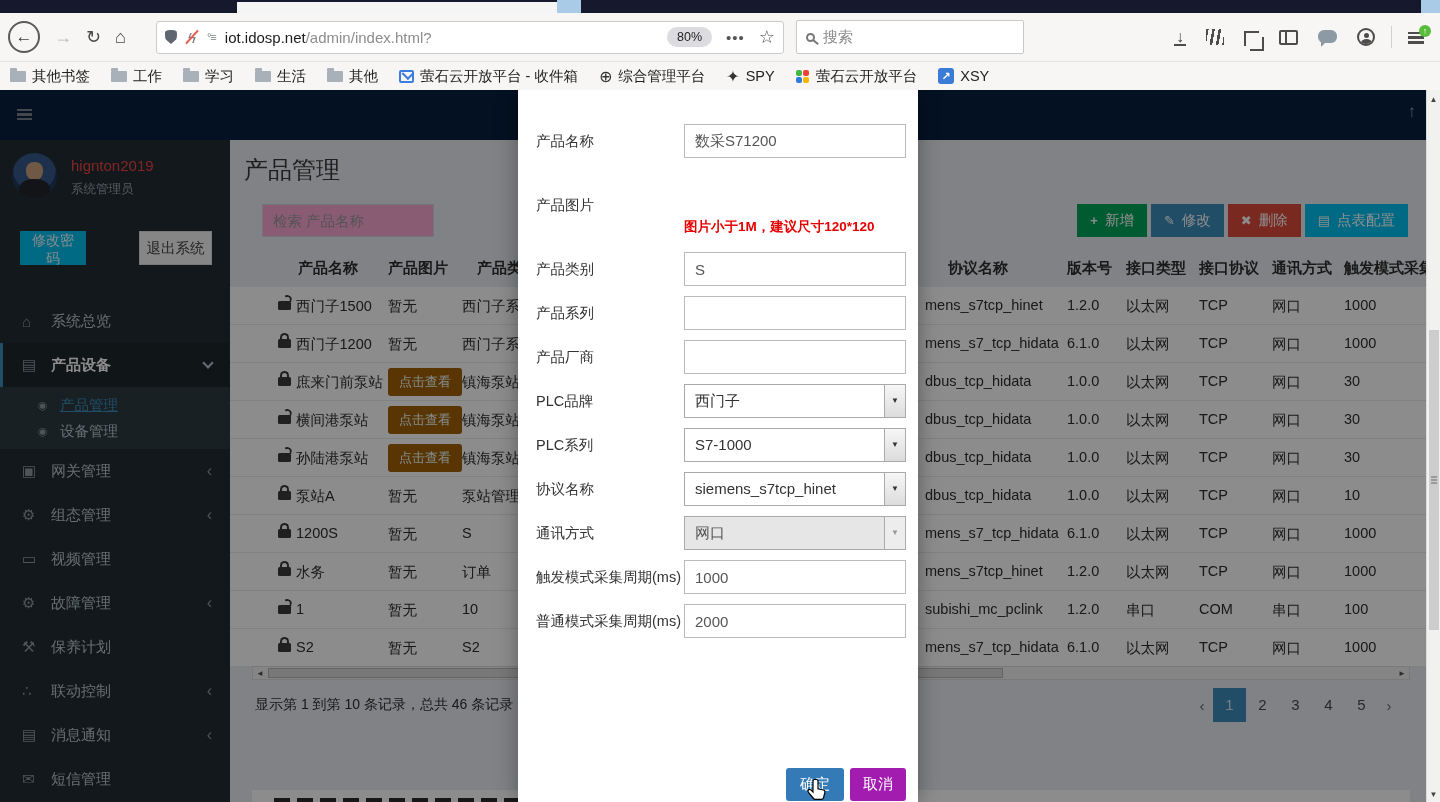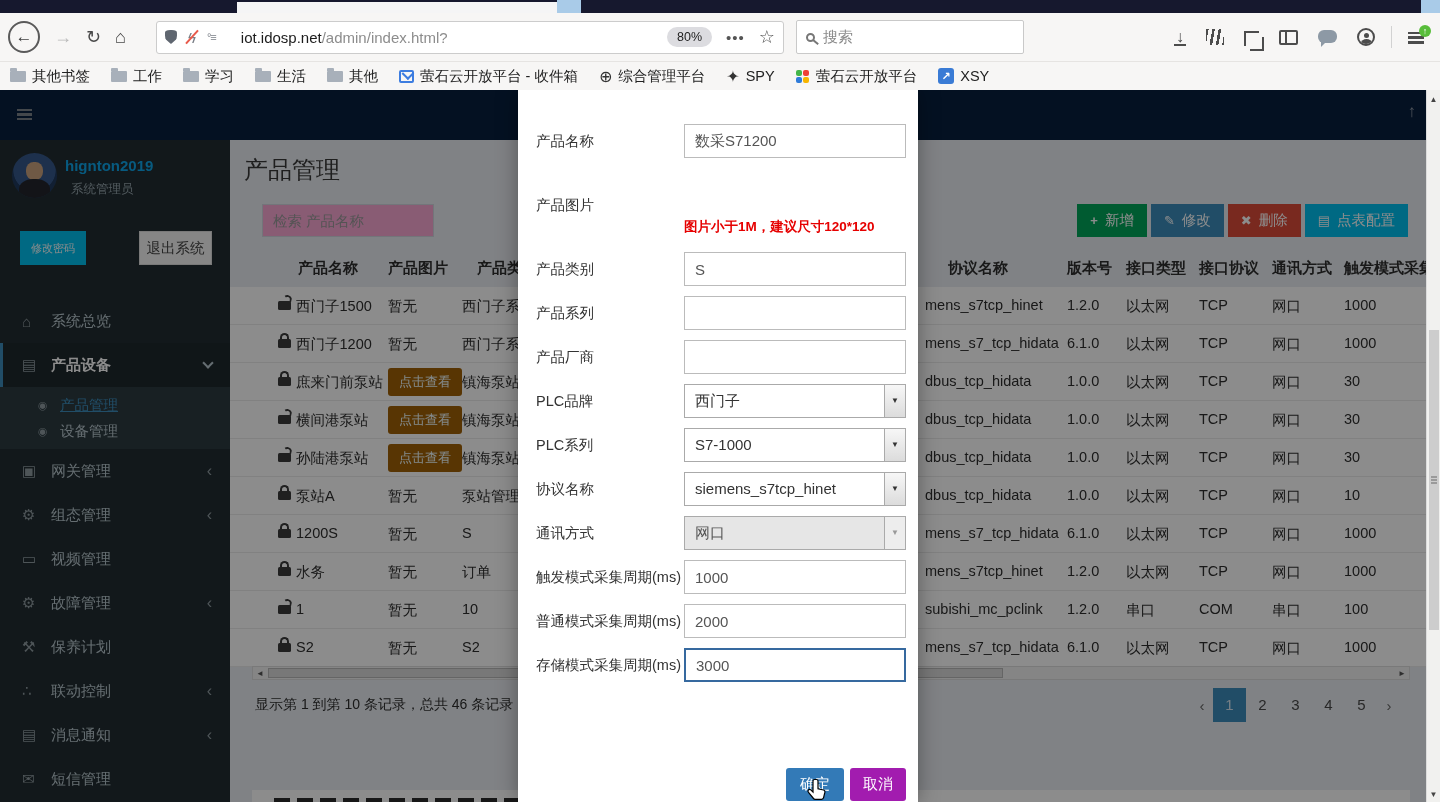--- a/index.html
+++ b/index.html
@@ -19,21 +19,21 @@
     display:flex;align-items:center;justify-content:center;font-size:17px;color:#3f3f3f;}
   .nav-glyph{font-size:18px;color:#4a4a4a;margin-left:14px;}
   .nav-glyph.dim{color:#b9b9b9;}
   .urlbar{height:33px;background:#fff;border:1px solid #ccc;border-radius:3px;width:628px;
     margin-left:30px;display:flex;align-items:center;padding:0 8px;}
   .shield{width:12px;height:14px;background:#5f6670;border-radius:6px 6px 7px 7px / 3px 3px 10px 10px;
     clip-path:polygon(0 0,100% 0,100% 62%,50% 100%,0 62%);}
   .bolt{position:relative;font-size:15px;color:#7a7f87;margin-left:9px;width:12px;text-align:center;}
   .bolt::after{content:"";position:absolute;left:5px;top:-1px;width:2px;height:18px;background:#e8594a;transform:rotate(42deg);}
   .perm{font-size:11px;color:#7a7f87;margin-left:9px;letter-spacing:-1px;}
-  .url-text{margin-left:25px;font-size:15px;white-space:nowrap;overflow:hidden;flex:1;}
+  .url-text{margin-left:9px;font-size:15px;white-space:nowrap;overflow:hidden;flex:1;}
   .url-host{color:#1c1c1c;}
   .url-path{color:#8d8d8d;}
   .zoom-pill{background:#dcdce0;border-radius:10px;padding:3px 10px;font-size:12.5px;color:#222;margin-right:14px;}
   .u-dots{font-size:15px;color:#555;margin-right:14px;letter-spacing:1px;}
   .u-star{font-size:18px;color:#4d4d4d;}
   .searchbox{height:34px;width:228px;background:#fff;border:1px solid #c9c9c9;border-radius:2px;
     margin-left:12px;display:flex;align-items:center;padding:0 9px;}
   .mag{width:9px;height:9px;border:2px solid #777;border-radius:50%;position:relative;flex:none;}
   .mag::after{content:"";position:absolute;width:7px;height:2px;background:#777;right:-6px;bottom:-3px;transform:rotate(40deg);}
   .search-ph{color:#8b8b8b;font-size:15px;margin-left:8px;}
@@ -80,24 +80,24 @@
   .hamb2::before{content:"";position:absolute;left:0;top:2px;width:15px;height:2.5px;background:#7d838a;}
   .hamb2::after{content:"";position:absolute;left:0;top:6.5px;width:15px;height:2.5px;background:#7d838a;}
   .hdr-up{position:absolute;right:10px;top:12px;color:#8d97a3;font-size:17px;font-weight:bold;}
 
   .sidebar{position:absolute;left:0;top:50px;width:230px;bottom:0;background:#222d32;}
   .user{position:relative;height:58px;margin:13px 12px 0 12px;}
   .avatar{position:absolute;left:0;top:0;width:45px;height:45px;border-radius:50%;
     background:radial-gradient(circle at 50% 38%,#35588a 0 58%,#203a5e 60%);overflow:hidden;}
   .avatar::before{content:"";position:absolute;left:14px;top:9px;width:17px;height:18px;border-radius:45%;background:#caa27e;}
   .avatar::after{content:"";position:absolute;left:7px;top:26px;width:31px;height:22px;border-radius:45% 45% 0 0;background:#23262c;}
-  .u-name{position:absolute;left:53px;top:4px;color:#0ea5e9;font-size:15px;font-weight:bold;}
+  .u-name{position:absolute;left:59px;top:4px;color:#ef4444;font-size:15px;font-weight:normal;}
   .u-role{position:absolute;left:59px;top:28px;color:#94a3ab;font-size:12.5px;}
   .user-btns{display:flex;margin:20px 18px 0 20px;gap:26px;}
-  .btn-teal{width:74px;height:34px;background:#00c0ef;color:#f2fbfd;border:none;font-size:11px;font-family:inherit;}
+  .btn-teal{width:74px;height:34px;background:#00c0ef;color:#f2fbfd;border:none;font-size:14px;font-family:inherit;}
   .btn-light{width:82px;height:34px;background:#f4f4f4;color:#444;border:1px solid #ddd;font-size:14.5px;font-family:inherit;margin-left:27px;}
   .menu{margin-top:34px;}
   .m-item{position:relative;height:44px;display:flex;align-items:center;padding-left:22px;color:#b8c7ce;font-size:15px;}
   .m-item .mi{width:20px;color:#8f9ba1;font-size:15px;flex:none;}
   .m-item .ml{margin-left:9px;}
   .m-item.active{background:#1e282c;border-left:3px solid #3c8dbc;padding-left:19px;color:#fff;font-weight:bold;}
   .chev{position:absolute;right:18px;color:#8f9ba1;font-size:16px;}
   .chev-down{position:absolute;right:18px;width:8px;height:8px;border-right:2px solid #b8c7ce;border-bottom:2px solid #b8c7ce;transform:rotate(45deg);top:16px;}
   .submenu{background:#2c3b41;padding:5px 0;}
   .sm-item{height:26px;display:flex;align-items:center;padding-left:38px;color:#b8c7ce;font-size:14.5px;}
@@ -582,24 +582,20 @@
             </div>
           </div>
           <div class="f-row">
             <div class="f-label">触发模式采集周期(ms)</div>
             <div class="f-ctl"><input class="f-input" value="1000" readonly="" style=""></div>
           </div>
           <div class="f-row">
             <div class="f-label">普通模式采集周期(ms)</div>
             <div class="f-ctl"><input class="f-input" value="2000" readonly="" style=""></div>
           </div>
-          <div class="f-row">
-            <div class="f-label">存储模式采集周期(ms)</div>
-            <div class="f-ctl"><input class="f-input focused" value="3000" readonly="" style=""></div>
-          </div>
         </div>
       <div class="modal-actions">
         <button class="btn-ok">确定</button>
         <button class="btn-cancel">取消</button>
       </div>
       <svg class="cursor" width="22" height="26" viewBox="0 0 22 26">
         <path d="M8.5 1.5 C7.6 1.5 7 2.2 7 3.1 L7 14 L4.8 11.9 C4 11.2 2.9 11.3 2.3 12.1 C1.8 12.8 1.9 13.7 2.5 14.3 L7.5 20.5 C7.9 21 8.5 21.3 9.1 21.3 L15.6 21.3 C16.6 21.3 17.4 20.6 17.6 19.7 L18.9 14.2 C19.1 13.2 18.5 12.2 17.5 12 L12 10.8 L12 3.1 C12 2.2 11.4 1.5 10.5 1.5 Z" fill="#ffffff" stroke="#000000" stroke-width="1.2"></path>
       </svg>
     </div>
 

